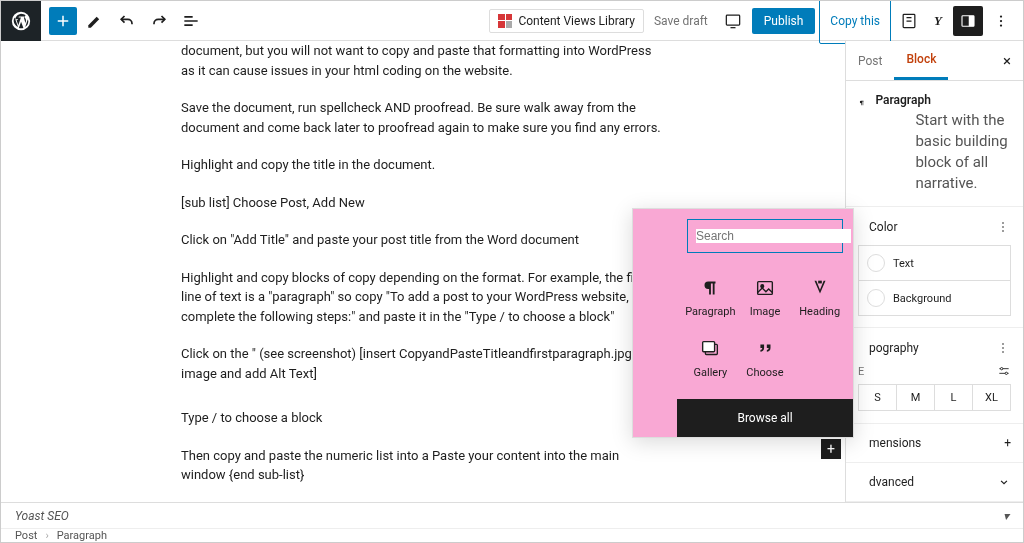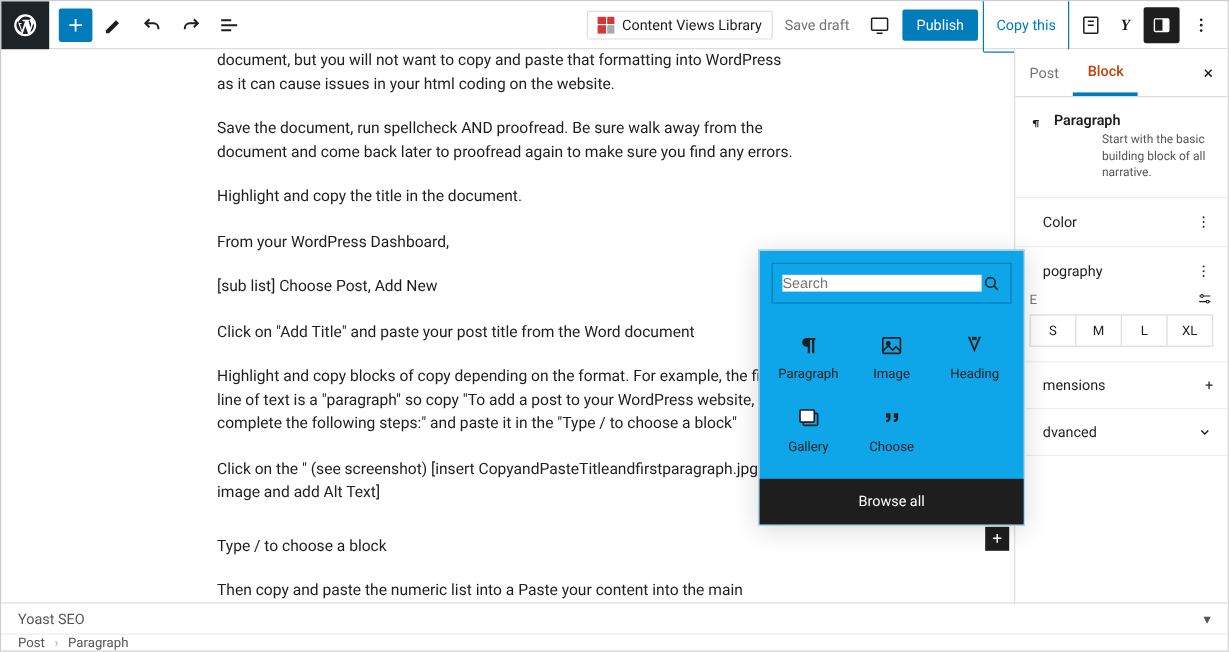--- a/index.html
+++ b/index.html
@@ -32,49 +32,49 @@
   .editor { flex:1; overflow-y:auto; padding: 0 180px 40px 180px; position:relative; }
   .editor p { margin-bottom:18px; color:#1e1e1e; line-height:1.5; font-size:13px; }
   .placeholder { color:#757575;margin-top:25px; }
   .block-add { position:absolute; right:182px; top:398px; width:20px; height:20px; background:#1e1e1e; color:#fff; display:flex; align-items:center; justify-content:center; cursor:pointer; font-size:14px; }
 
   
   .editor::-webkit-scrollbar { width:14px; }
   .editor::-webkit-scrollbar-thumb { background:#c1c1c1; }
 
   
-  .inserter { position:absolute; left:631px; top:207px; width:222px; background:#0ea5e9; border:1px solid #ddd; box-shadow:0 4px 20px rgba(0,0,0,.15); z-index:50; }
+  .inserter { position:absolute; left:631px; top:207px; width:222px; background:#f9a8d4; border:1px solid #ddd; box-shadow:0 4px 20px rgba(0,0,0,.15); z-index:50;padding-left:44px; }
   .inserter .search { margin:10px; border:1px solid #007cba; display:flex; align-items:center; height:34px; padding:0 8px; }
   .inserter .search input { flex:1; border:none; outline:none; font-size:12px; }
   .inserter .grid { display:grid; grid-template-columns:repeat(3,1fr); padding:4px 6px 10px; }
   .inserter .cell { display:flex; flex-direction:column; align-items:center; justify-content:center; padding:10px 2px; cursor:pointer; font-size:11px; gap:6px; }
   .inserter .cell svg { width:22px; height:22px; }
   .inserter .browse { background:#1e1e1e; color:#fff; text-align:center; padding:12px; font-size:12px; cursor:pointer; }
 
   
   .sidebar { width:178px; border-left:1px solid #ddd; background:#fff; display:flex; flex-direction:column; font-size:12px; }
   .sb-tabs { display:flex; border-bottom:1px solid #ddd; position:relative; align-items:center; height:40px; }
   .sb-tab { padding:11px 12px; cursor:pointer; color:#757575; }
   .sb-tab.active { color:#c2410c; border-bottom:3px solid #007cba; font-weight:500; }
   .sb-close { margin-left:auto; padding:0 12px; cursor:pointer; font-size:15px; color:#1e1e1e; }
   .sb-section { padding:12px; border-bottom:1px solid #eee; }
   .sb-block-info { display:flex; gap:10px; }
-  .sb-block-info .desc { font-size:10px; color:#555; line-height:1.4;margin-left:40px; }
+  .sb-block-info .desc { font-size:15px; color:#555; line-height:1.4;margin-left:40px; }
   .sb-block-info .title { font-weight:600; color:#1e1e1e; margin-bottom:3px; font-size:12px; }
   .sb-panel-head { display:flex; justify-content:space-between; align-items:center; font-size:12px; cursor:pointer;margin-left:11px; }
   .sb-panel-body { margin-top:10px; }
   .color-row { display:flex; align-items:center; gap:8px; border:1px solid #ddd; padding:8px; margin-bottom:-1px; font-size:11px; cursor:pointer; }
   .color-circ { width:18px; height:18px; border-radius:50%; border:1px solid #ddd; background:#fff; }
   .size-row { display:flex; border:1px solid #ddd; margin-top:6px; }
   .size-row span { flex:1; text-align:center; padding:6px 0; font-size:11px; cursor:pointer; border-right:1px solid #ddd; }
   .size-row span:last-child{border-right:none;}
   .typo-head { display:flex; justify-content:space-between; align-items:center; font-size:11px; text-transform:uppercase; color:#757575; margin-top:8px; }
 
   
-  .yoast-bar { position:absolute; left:0; right:0; bottom:14px; height:26px; border-top:1px solid #ddd; display:flex; align-items:center; padding:0 14px; font-size:12px; color:#555; background:#fff; }
+  .yoast-bar { position:absolute; left:0; right:0; bottom:14px; height:26px; border-top:1px solid #ddd; display:flex; align-items:center; padding:0 14px; font-size:12px; color:#555; background:#fff;font-style:italic; }
   .yoast-caret { margin-left:auto; color:#555; cursor:pointer; }
   .breadcrumb { position:absolute; left:0; right:0; bottom:0; height:14px; border-top:1px solid #eee; display:flex; align-items:center; padding:0 14px; font-size:11px; color:#555; gap:8px; background:#fff; }
   .breadcrumb .sep { color:#aaa; }
 </style>
 </head>
 <body>
 
 <div class="topbar">
   <div class="wp-logo">
     <svg viewBox="0 0 24 24">
@@ -150,21 +150,20 @@
         </svg>
       </div>
   </div>
 </div>
 
 <div class="main">
   <div class="editor">
     <p>document, but you will not want to copy and paste that formatting into WordPress as it can cause issues in your html coding on the website.</p>
     <p>Save the document, run spellcheck AND proofread. Be sure walk away from the document and come back later to proofread again to make sure you find any errors.</p>
     <p>Highlight and copy the title in the document.</p>
-    <p>From your WordPress Dashboard,</p>
     <p>[sub list] Choose Post, Add New</p>
     <p>Click on "Add Title" and paste your post title from the Word document</p>
     <p>Highlight and copy blocks of copy depending on the format. For example, the first line of text is a "paragraph" so copy "To add a post to your WordPress website, complete the following steps:" and paste it in the "Type / to choose a block"</p>
     <p>Click on the " (see screenshot) [insert CopyandPasteTitleandfirstparagraph.jpg image and add Alt Text]</p>
     <p class="placeholder">Type / to choose a block</p>
     <p>Then copy and paste the numeric list into a Paste your content into the main window {end sub-list}</p>
   </div>
   <div class="block-add">+</div>
 
   <div class="sidebar">
@@ -185,20 +184,30 @@
       </div>
     </div>
     <div class="sb-section">
       <div class="sb-panel-head">
         <span>Color</span>
         <svg viewBox="0 0 24 24" width="16" height="16" fill="#1e1e1e">
             <circle cx="12" cy="6" r="1.2"></circle>
             <circle cx="12" cy="12" r="1.2"></circle>
             <circle cx="12" cy="18" r="1.2"></circle>
           </svg>
+      </div>
+      <div class="sb-panel-body">
+        <div class="color-row">
+            <span class="color-circ"></span>
+            <span>Text</span>
+          </div>
+        <div class="color-row">
+            <span class="color-circ"></span>
+            <span>Background</span>
+          </div>
       </div>
     </div>
     <div class="sb-section">
       <div class="sb-panel-head">
         <span>pography</span>
         <svg viewBox="0 0 24 24" width="16" height="16" fill="#1e1e1e">
             <circle cx="12" cy="6" r="1.2"></circle>
             <circle cx="12" cy="12" r="1.2"></circle>
             <circle cx="12" cy="18" r="1.2"></circle>
           </svg>

